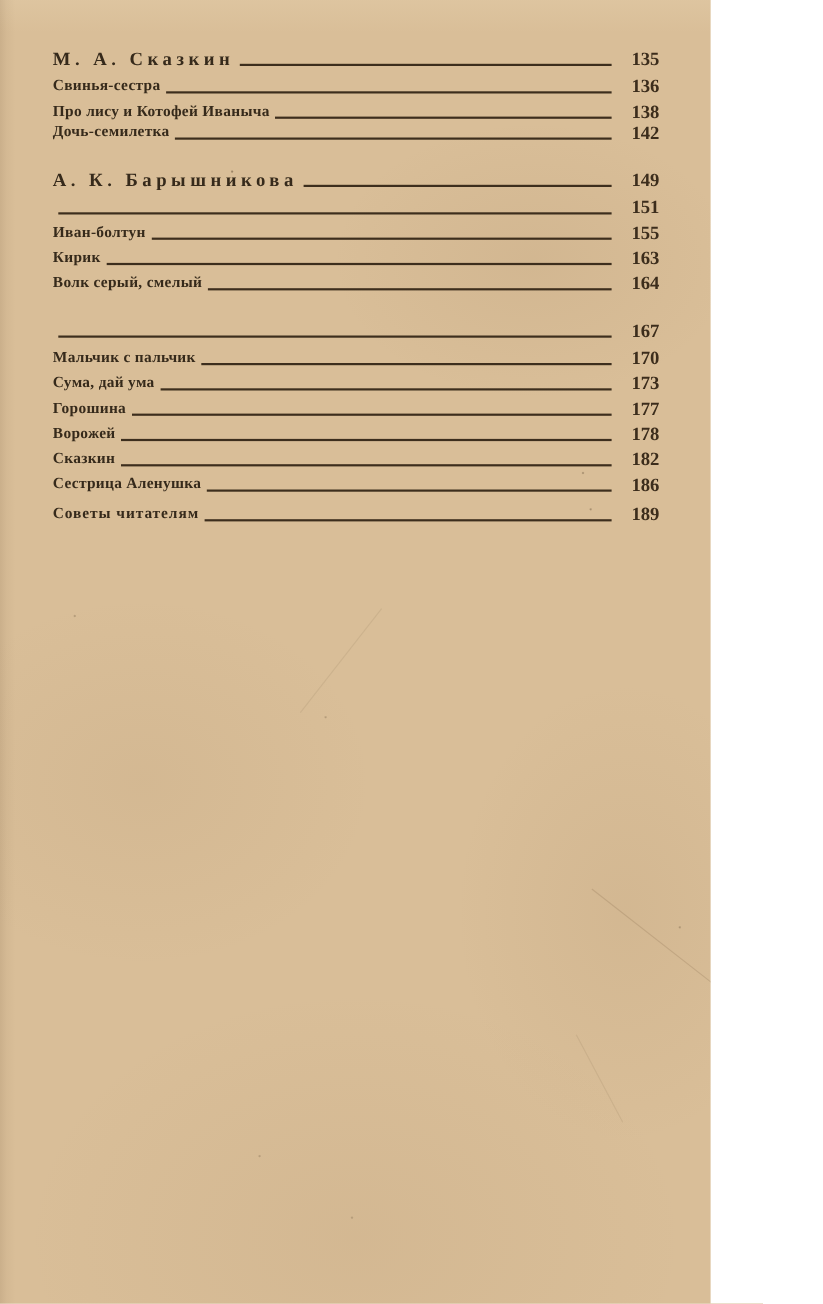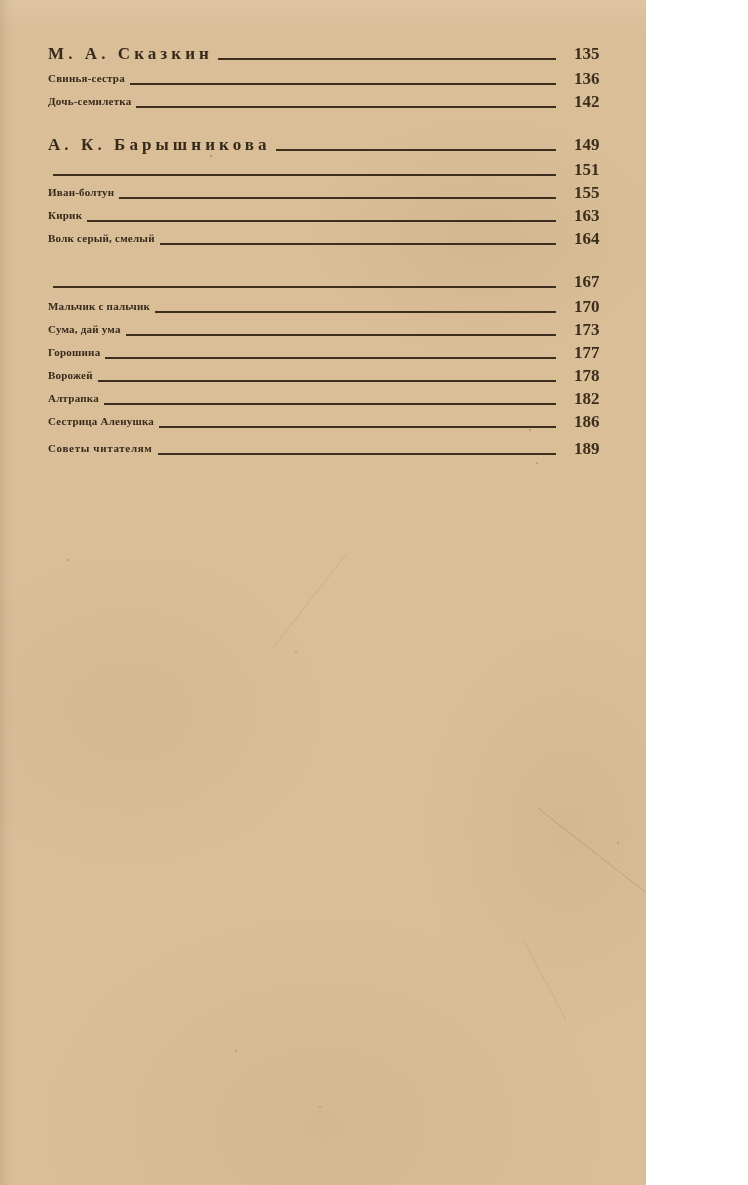--- a/index.html
+++ b/index.html
@@ -46,21 +46,21 @@
     right: 32px;
   }
   .row {
     display: flex;
     align-items: flex-end;
     line-height: 19px;
     margin-bottom: 4px;
   }
   .row .title {
     white-space: nowrap;
-    font-size: 11px;
+    font-size: 14px;
     font-weight: 700;
     letter-spacing: 0.02em;
   }
   .row.heading { margin-bottom: 6px; }
   .row.heading .title {
     font-size: 17px;
     letter-spacing: 0.24em;
   }
   .row.section-start { margin-top: 24px; }
   .row.tight-after { margin-bottom: 0; }
@@ -94,20 +94,25 @@
 
     <div class="row heading">
       <span class="title">М. А. Сказкин</span>
       <span class="leader"></span>
       <span class="pagenum">135</span>
     </div>
     <div class="row">
       <span class="title">Свинья-сестра</span>
       <span class="leader"></span>
       <span class="pagenum">136</span>
+    </div>
+    <div class="row tight-after">
+      <span class="title">Про лису и Котофей Иваныча</span>
+      <span class="leader"></span>
+      <span class="pagenum">138</span>
     </div>
     <div class="row">
       <span class="title">Дочь-семилетка</span>
       <span class="leader"></span>
       <span class="pagenum">142</span>
     </div>
 
     <div class="row heading section-start">
       <span class="title">А. К. Барышникова</span>
       <span class="leader"></span>
@@ -151,21 +156,21 @@
       <span class="title">Горошина</span>
       <span class="leader"></span>
       <span class="pagenum">177</span>
     </div>
     <div class="row">
       <span class="title">Ворожей</span>
       <span class="leader"></span>
       <span class="pagenum">178</span>
     </div>
     <div class="row">
-      <span class="title">Алтрапка</span>
+      <span class="title">Сказкин</span>
       <span class="leader"></span>
       <span class="pagenum">182</span>
     </div>
     <div class="row">
       <span class="title">Сестрица Аленушка</span>
       <span class="leader"></span>
       <span class="pagenum">186</span>
     </div>
 
     <div class="row footer-row">

